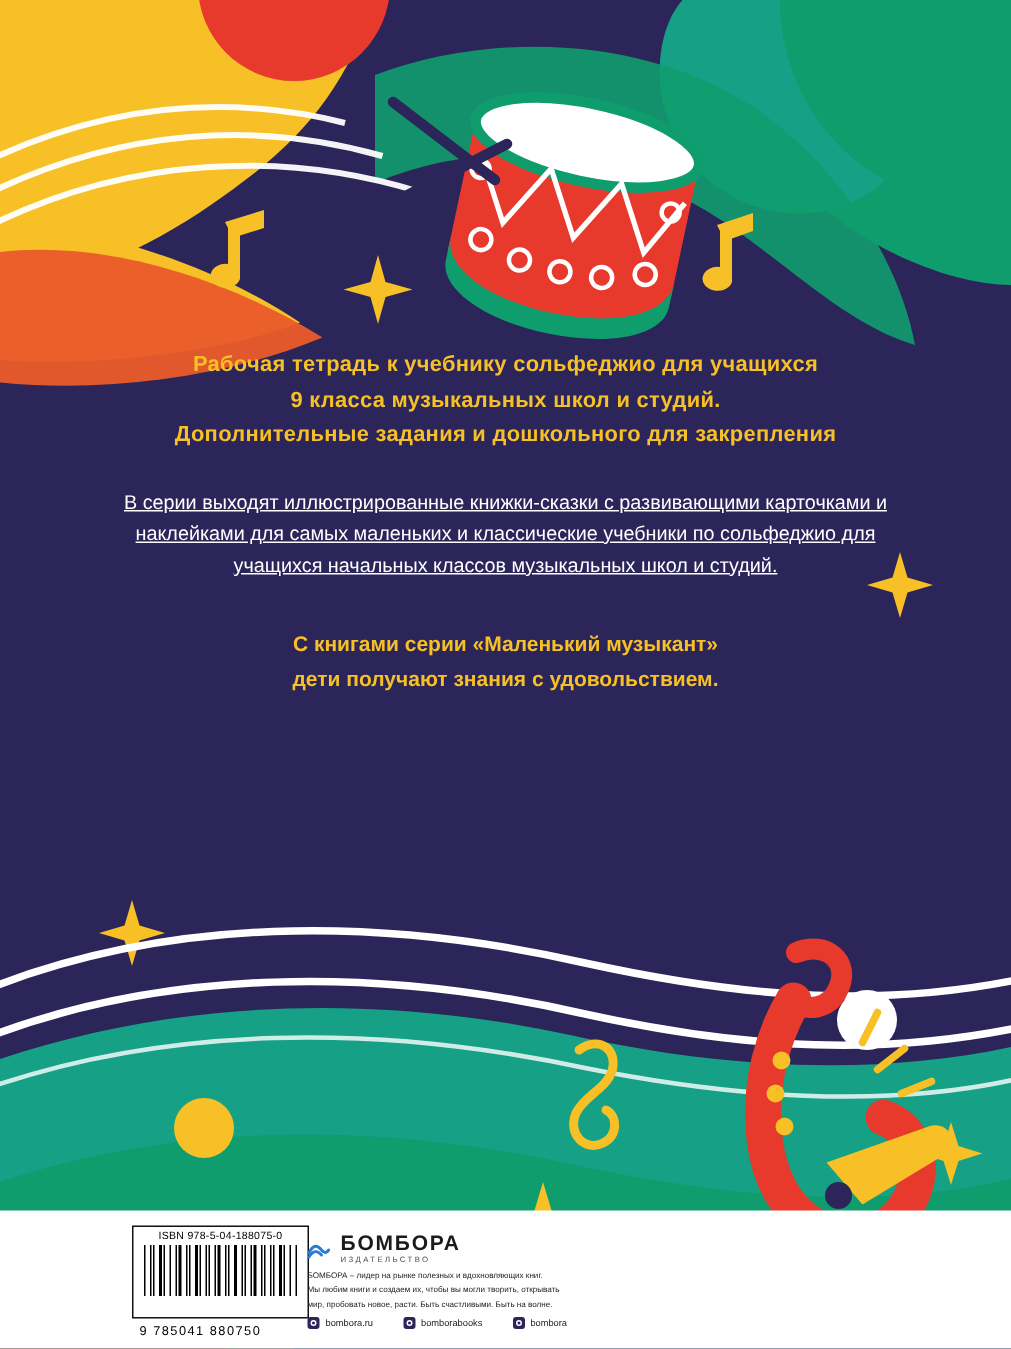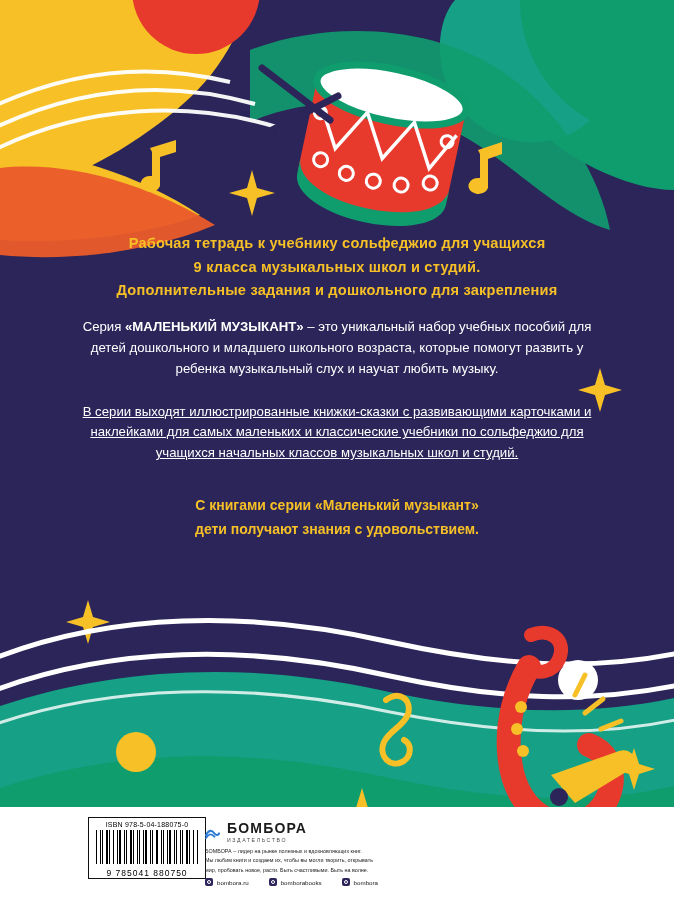--- a/index.html
+++ b/index.html
@@ -102,23 +102,22 @@
     display: block;
     background: #000;
     width: 1px;
   }
   .bars i.w2 { width: 2px; }
   .bars i.w3 { width: 3px; }
   .bars i.sp { background: transparent; width: 2px; }
   .barcode-num {
     font-size: 8.5px;
     letter-spacing: 1px;
-    text-align: center;
     color: #000;
-    margin-top: 4px;
+    margin-top: 18px;
     font-family: "Liberation Sans", sans-serif;
   }
   .publisher {
     position: absolute;
     left: 205px;
     top: 14px;
     display: flex;
     align-items: center;
     gap: 7px;
   }
@@ -289,23 +288,20 @@
     </g>
   </svg>
 
   <div class="text-wrap">
     <p class="lead">
       <span>Рабочая тетрадь к учебнику сольфеджио для учащихся</span><br>
       <span>9 класса музыкальных школ и студий.</span><br>
       <span>Дополнительные задания и дошкольного для закрепления</span><br>
     </p>
 
-    <p class="body-copy">
-      <span>Серия </span><span class="bold">«МАЛЕНЬКИЙ МУЗЫКАНТ»</span><span> – это уникальный набор учебных пособий для детей дошкольного и младшего школьного возраста, которые помогут развить у ребенка музыкальный слух и научат любить музыку.</span>
-    </p>
 
     <p class="body-copy para2">В серии выходят иллюстрированные книжки-сказки с развивающими карточками и наклейками для самых маленьких и классические учебники по сольфеджио для учащихся начальных классов музыкальных школ и студий.</p>
 
     <p class="closing">
       <span>С книгами серии «Маленький музыкант»</span><br>
       <span>дети получают знания с удовольствием.</span>
     </p>
   </div>
 
   <div class="footer">

